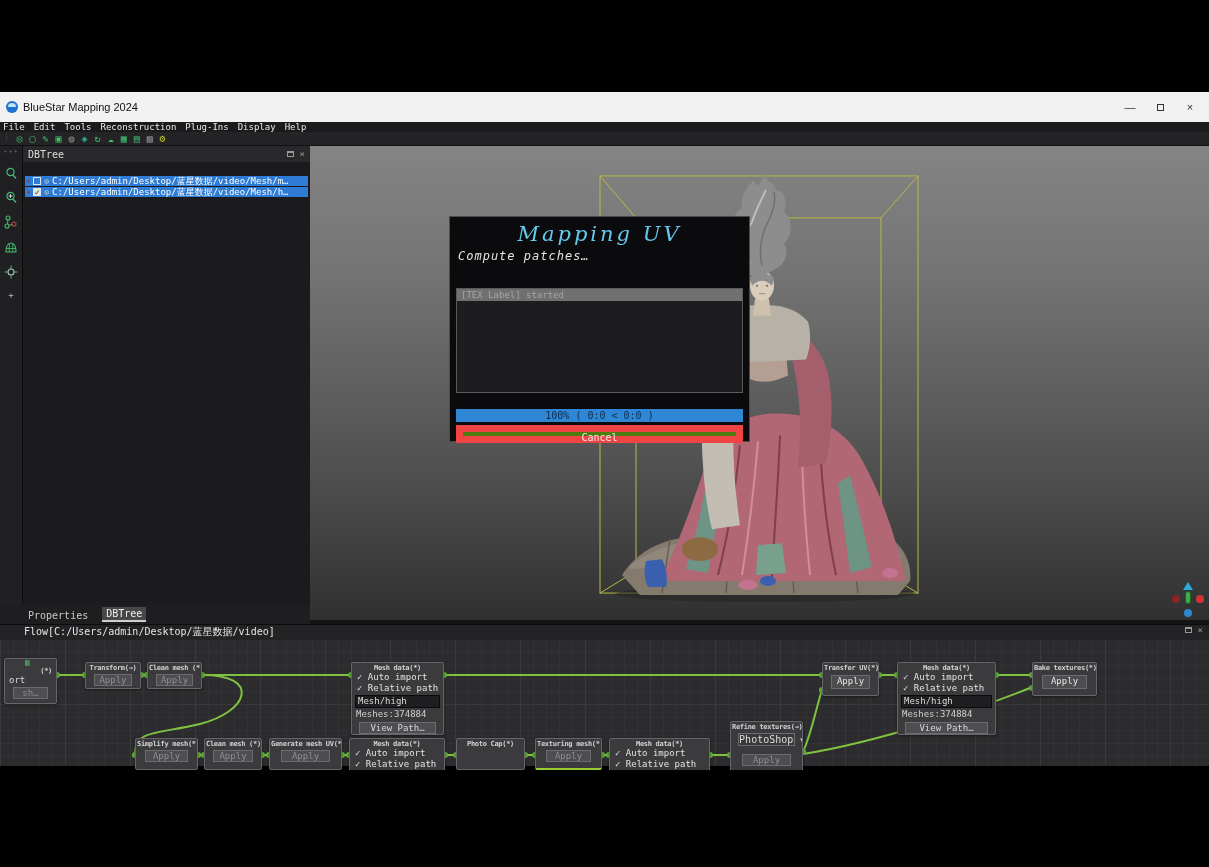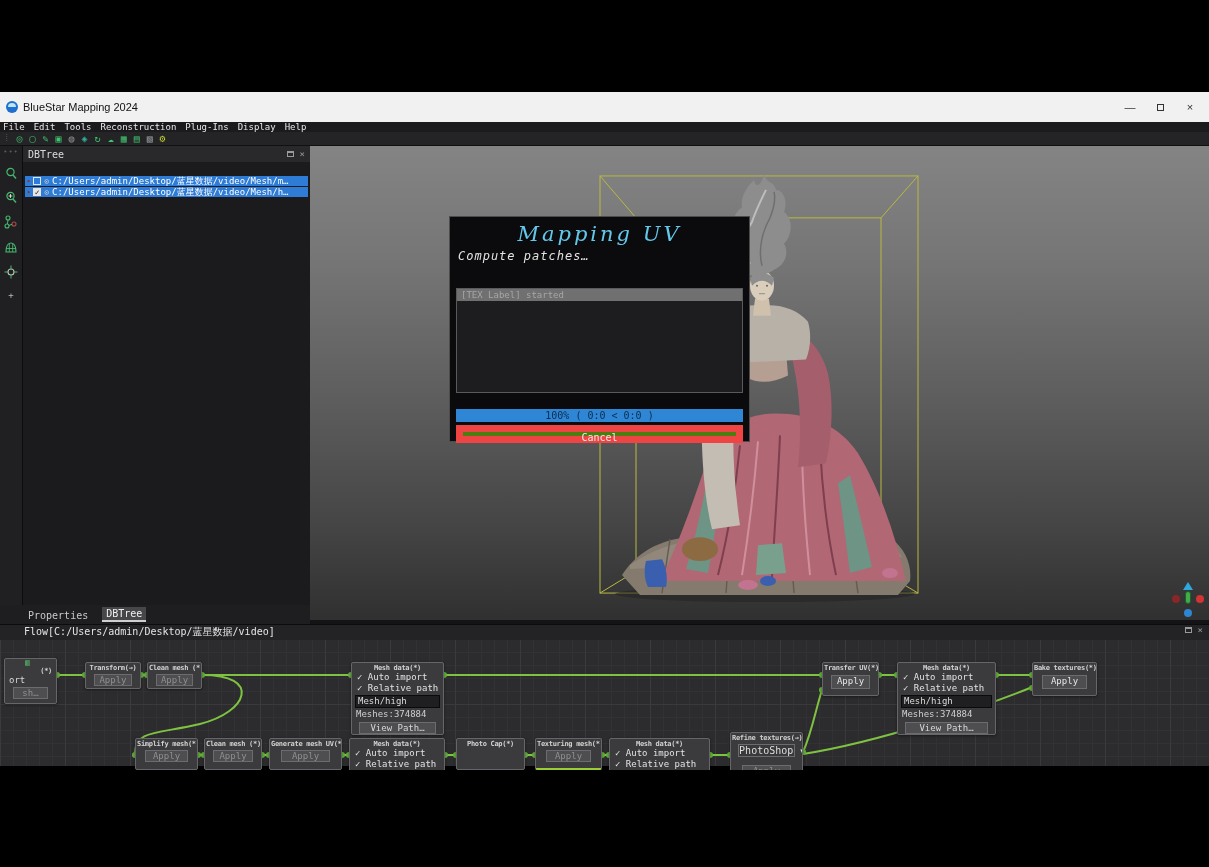--- a/index.html
+++ b/index.html
@@ -411,21 +411,21 @@
       </div>
       <div class="flow-node progress-edge" style="left: 535px; top: 98px; width: 67px; height: 32px;">
         <div class="fn-title">Texturing mesh(*)</div>
         <div class="fn-btn">Apply</div>
       </div>
       <div class="flow-node" style="left: 609px; top: 98px; width: 101px; height: 60px;">
         <div class="fn-title">Mesh data(*)</div>
         <div class="fn-check">✓ Auto import</div>
         <div class="fn-check">✓ Relative path</div>
       </div>
-      <div class="flow-node" style="left: 730px; top: 92px; width: 73px; height: 60px;">
+      <div class="flow-node" style="left: 730px; top: 81px; width: 73px; height: 60px;">
         <div class="fn-title">Refine textures(→)</div>
         <div class="fn-select">PhotoShop ▾</div>
         <div class="fn-btn">Apply</div>
       </div>
     </div>
   <div class="flow-strip"></div>
 </div>
 
 <div class="dialog">
   <div class="dlg-title">Mapping UV</div>

